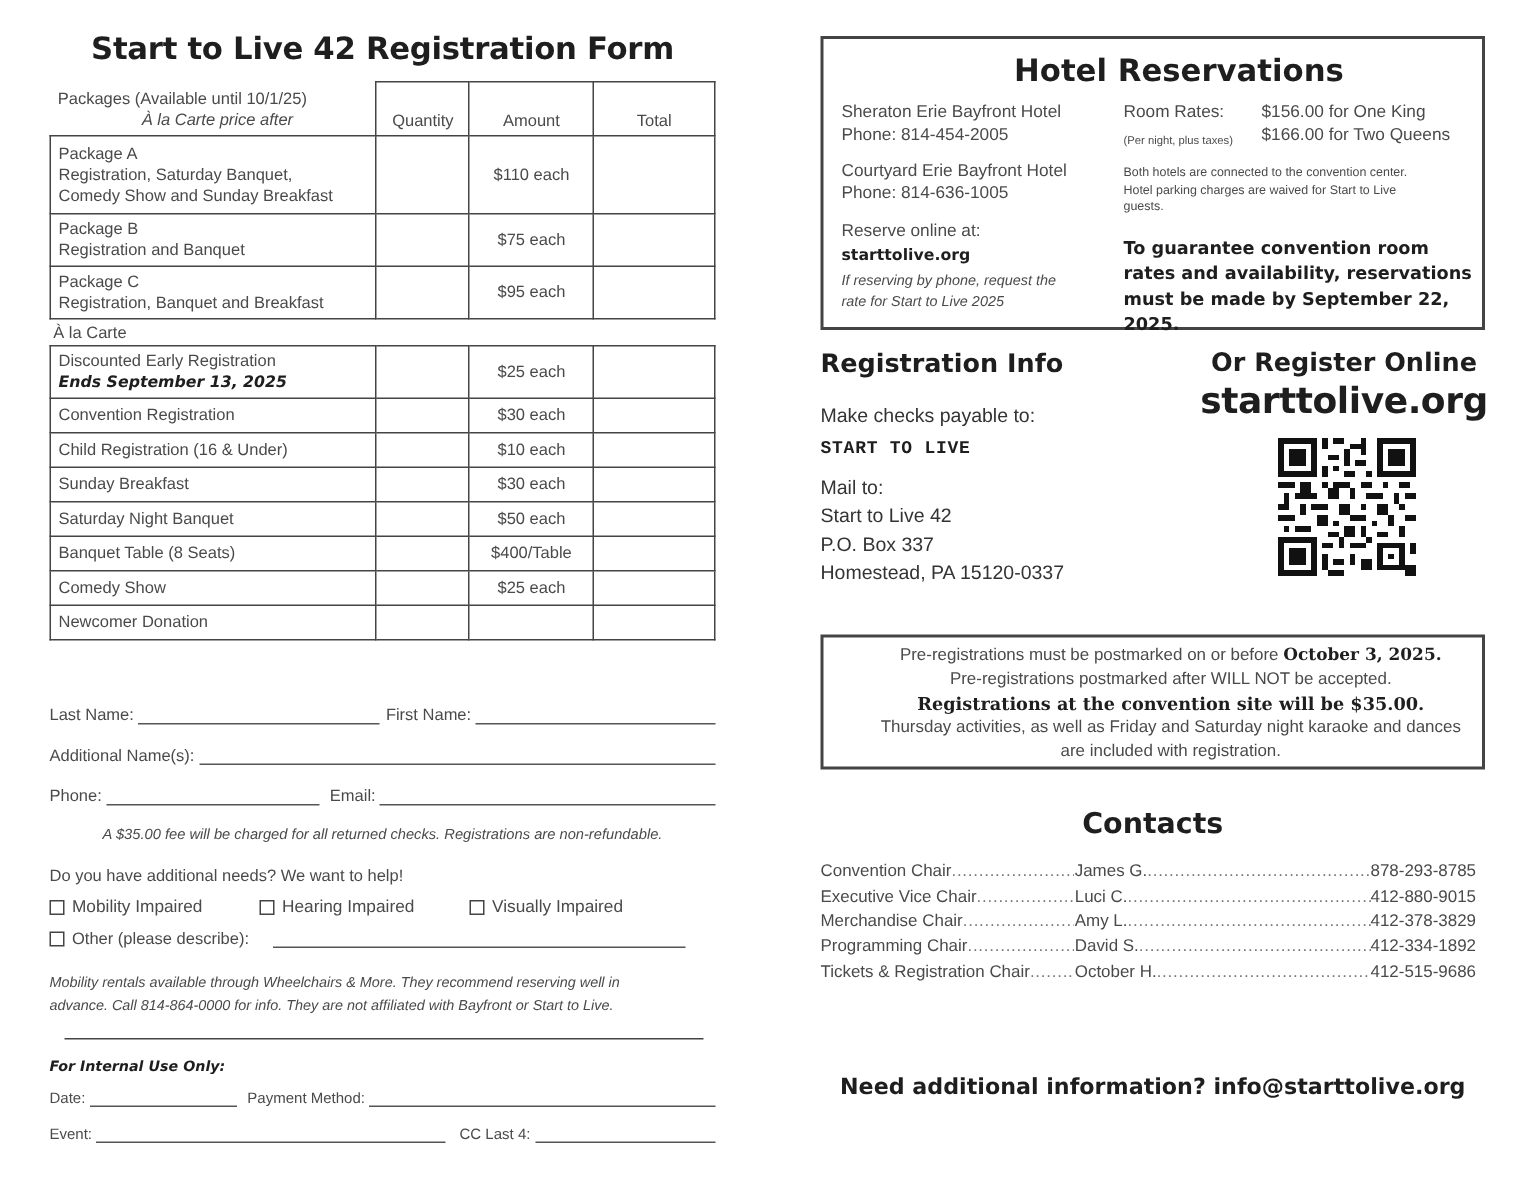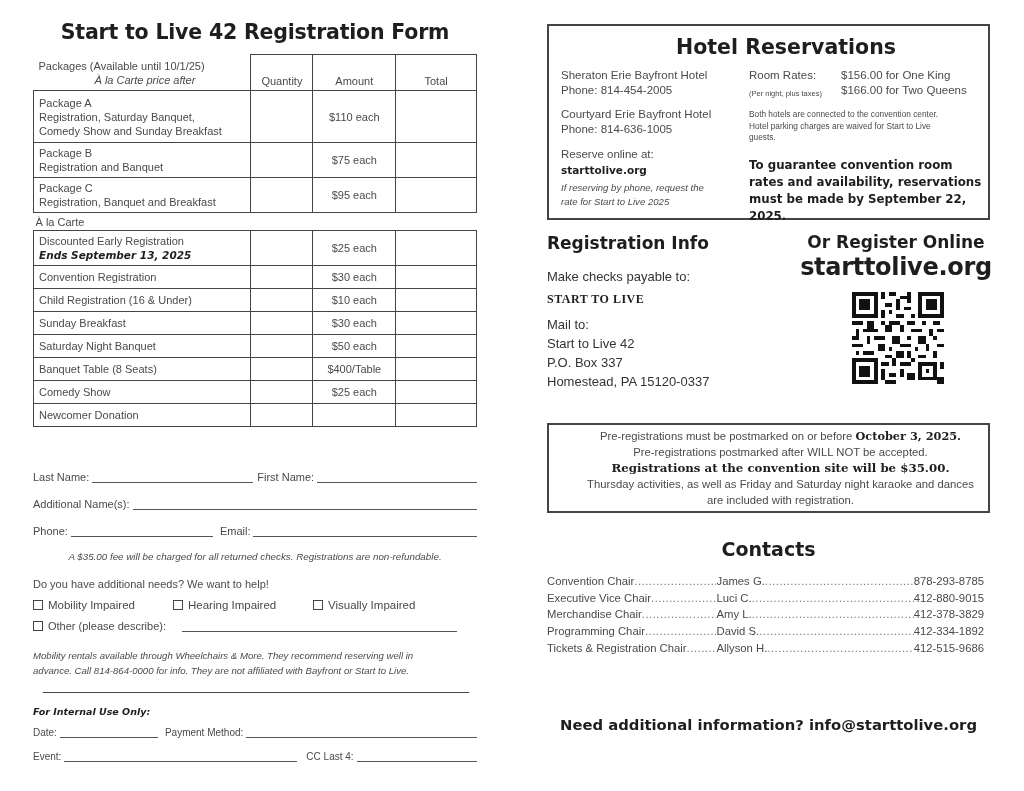--- a/index.html
+++ b/index.html
@@ -49,21 +49,21 @@
   #hotel-title { position: absolute; left: 0; top: 9px; width: 100%; text-align: center; font-size: 20.5px; padding-left: 35px; }
   .hb-text { position: absolute; font-size: 11.5px; color: #4a4a4a; line-height: 15px; }
   .hb-small { font-size: 7.5px; }
   .hb-tiny { position: absolute; font-size: 8.3px; color: #4a4a4a; line-height: 11.5px; }
   .hb-bold { font-family: "DejaVu Sans", sans-serif; font-weight: bold; color: #1e1e1e; font-size: 10.5px; }
   .hb-i { position: absolute; font-size: 9.6px; font-style: italic; color: #4a4a4a; line-height: 14px; }
   #guarantee { position: absolute; left: 200px; top: 131px; width: 236px; font-size: 11.8px; line-height: 17px; }
 
   #reg-title { position: absolute; left: 547px; top: 233px; font-size: 17px; }
   .reg-text { position: absolute; left: 547px; font-size: 13px; color: #333; }
-  #payable-name { position: absolute; left: 547px; top: 292px; font-size: 12px; font-family: Liberation Serif, serif; font-weight: bold; color: #1e1e1e; letter-spacing: 0.5px; }
+  #payable-name { position: absolute; left: 547px; top: 292px; font-size: 12px; font-family: Liberation Mono, monospace; font-weight: bold; color: #1e1e1e; letter-spacing: 0.5px; }
   #mail-block { position: absolute; left: 547px; top: 315px; font-size: 13px; color: #333; line-height: 19px; }
 
   #online-title { position: absolute; left: 794px; top: 232px; width: 204px; text-align: center; font-size: 17px; }
   #online-url { position: absolute; left: 790px; top: 253px; width: 212px; text-align: center; font-size: 24px; letter-spacing: -0.3px; }
   #qr { position: absolute; left: 852px; top: 292px; width: 92px; height: 92px; }
 
   #notice-box { position: absolute; left: 547px; top: 423px; width: 443px; height: 90px; border: 2px solid #444; text-align: center; font-size: 11.3px; color: #4a4a4a; line-height: 16px; padding-top: 3px; padding-left: 24px; }
   #notice-box .nb-bold { font-family: "DejaVu Serif", serif; font-weight: bold; color: #1e1e1e; }
   #notice-box .nb-big { font-family: "DejaVu Serif", serif; font-weight: bold; color: #1e1e1e; font-size: 11.8px; }
 
@@ -354,20 +354,20 @@
         <span class="dots"></span>
       </span>
     <span class="phone">412-334-1892</span>
   </div>
   <div class="crow">
     <span class="role">
         <span>Tickets &amp; Registration Chair</span>
         <span class="dots"></span>
       </span>
     <span class="person">
-        <span>Allyson H.</span>
+        <span>October H.</span>
         <span class="dots"></span>
       </span>
     <span class="phone">412-515-9686</span>
   </div>
 </div>
 
 <div id="need-info" class="heavy">Need additional information? info@starttolive.org</div>
 
 </body></html>

